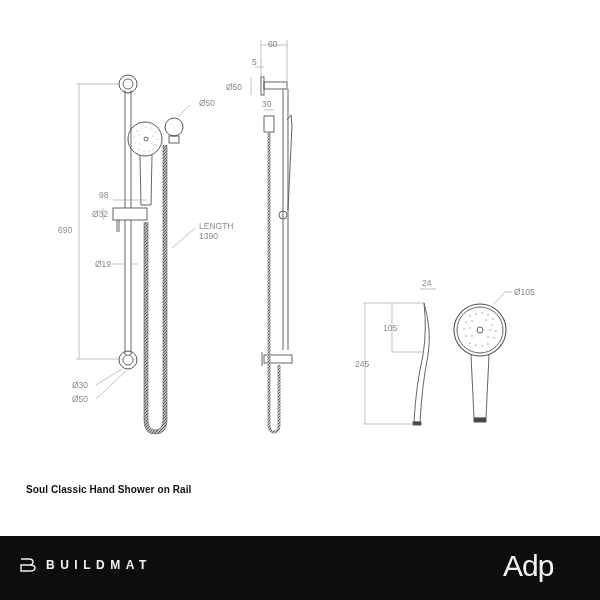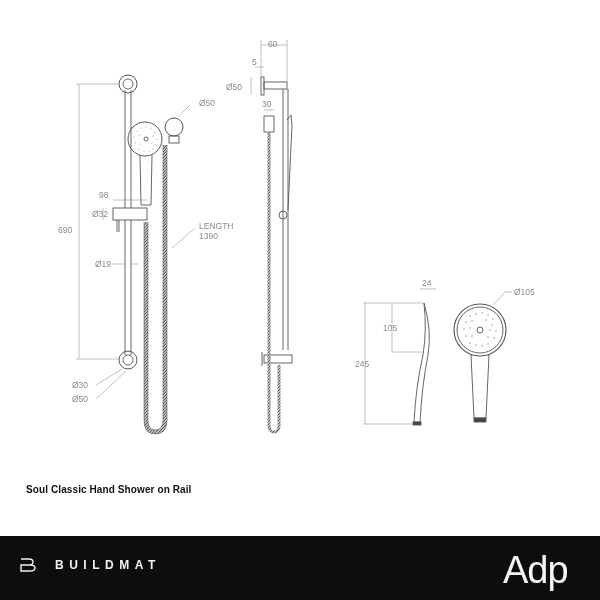--- a/index.html
+++ b/index.html
@@ -2,22 +2,22 @@
 <html><head>
   <meta charset="utf-8">
   <style>
     html, body { margin: 0; padding: 0; }
     body { width: 600px; height: 600px; background: #ffffff; position: relative; overflow: hidden; font-family: "Liberation Sans", sans-serif; }
     #drawing { position: absolute; left: 0; top: 0; width: 600px; height: 470px; }
     .dim { font-family: "Liberation Sans", sans-serif; font-size: 8.5px; fill: #8a8a8a; }
     .title { position: absolute; left: 26px; top: 484px; font-size: 10px; font-weight: bold; color: #111; letter-spacing: 0.1px; }
     .footer { position: absolute; left: 0; top: 536px; width: 600px; height: 64px; background: #0f0d0b; }
     .brand { position: absolute; left: 20px; top: 558px; display: flex; align-items: center; }
-    .brand-text { color: #f2f2f2; font-size: 12px; font-weight: bold; letter-spacing: 5.5px; margin-left: 19px; }
-    .adp { position: absolute; left: 503px; top: 549px; color: #f4f4f4; font-size: 38px; letter-spacing: -1px; }
+    .brand-text { color: #f2f2f2; font-size: 12px; font-weight: bold; letter-spacing: 5.5px; margin-left: 10px; }
+    .adp { position: absolute; left: 503px; top: 549px; color: #f4f4f4; font-size: 30px; letter-spacing: -1px; }
   </style>
 </head>
 <body>
 
 <svg id="drawing" viewBox="0 0 600 470" xmlns="http://www.w3.org/2000/svg">
   <defs>
     <pattern id="hose" width="3" height="3" patternUnits="userSpaceOnUse">
       <rect width="3" height="3" fill="#bdbdbd"></rect>
       <path d="M0 3 L3 0" stroke="#444" stroke-width="0.8"></path>
     </pattern>

